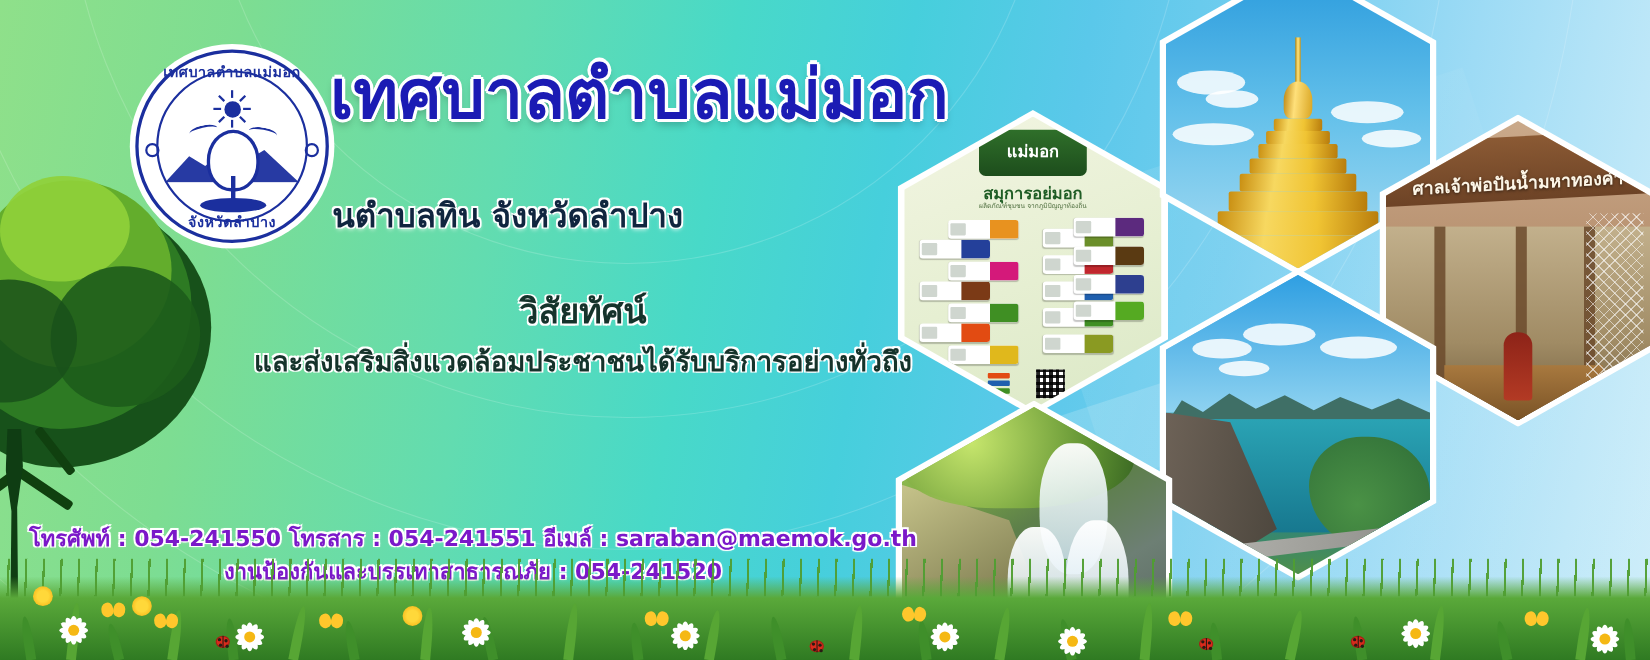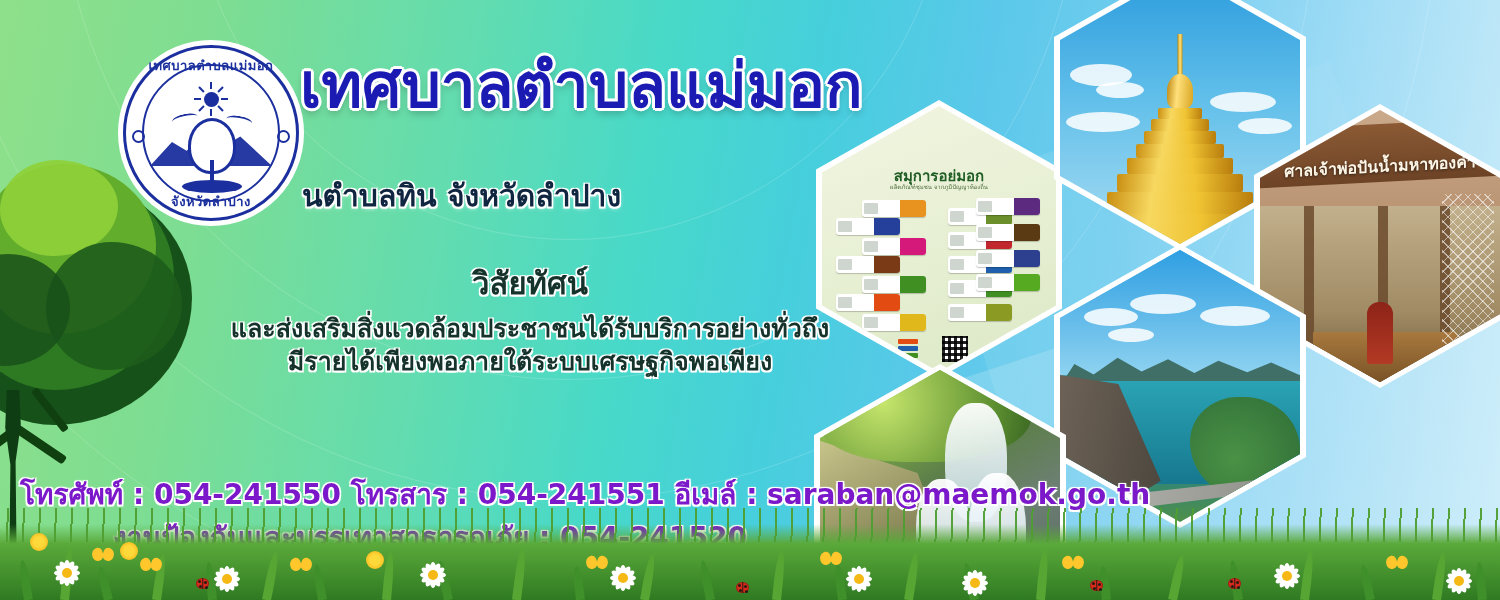--- a/index.html
+++ b/index.html
@@ -158,21 +158,21 @@
   }
   .vision .v-line{
     font-size:25px; font-weight:bold; color:#15332b; line-height:1.33;
     text-shadow:-1.5px -1.5px 0 #fff,1.5px -1.5px 0 #fff,-1.5px 1.5px 0 #fff,1.5px 1.5px 0 #fff;
     white-space:nowrap;
   }
 
   
   .contact{ position:absolute; left:20px; top:474px; width:820px; text-align:center; }
   .contact .c-line{
-    font-size:28px; font-weight:bold; color:#7b18c9; line-height:1.52;
+    font-size:20px; font-weight:bold; color:#7b18c9; line-height:1.52;
     text-shadow:-1.5px -1.5px 0 #fff,1.5px -1.5px 0 #fff,-1.5px 1.5px 0 #fff,1.5px 1.5px 0 #fff,
                 0 0 3px #fff;
     white-space:nowrap;
   }
 
   
   .hex{
     position:absolute;
     clip-path:polygon(50% 0%,100% 25%,100% 75%,50% 100%,0% 75%,0% 25%);
     overflow:hidden;
@@ -365,20 +365,21 @@
       <span class="a3"></span>
     <span class="a4"></span>
       <span class="a5"></span>
   </div>
   <div class="sheen s1"></div>
   <div class="sheen s2"></div>
 
   <div class="hex-frame hx1-frame"></div>
   <div class="hex hx1">
     <div class="poster">
+      <div class="p-logo">แม่มอก</div>
       <div class="p-title">สมุการอย่มอก</div>
       <div class="p-sub">ผลิตภัณฑ์ชุมชน จากภูมิปัญญาท้องถิ่น</div>
       <div class="prod-grid">
         <div class="prod" style="left:26px;  top:2px;">
             <b></b>
             <i style="background:#e8921f"></i>
           </div>
         <div class="prod" style="left:0px;   top:20px;">
             <b></b>
             <i style="background:#24409a"></i>
@@ -549,21 +550,20 @@
     <div class="rosette r-l"></div>
     <div class="rosette r-r"></div>
   </div>
 
   <div class="head-th">เทศบาลตำบลแม่มอก</div>
   <div class="head-sub">นตำบลทิน จังหวัดลำปาง</div>
 
   <div class="vision">
     <div class="v-title">วิสัยทัศน์</div>
     <div class="v-line">และส่งเสริมสิ่งแวดล้อมประชาชนได้รับบริการอย่างทั่วถึง</div>
-    <div class="v-line">มีรายได้เพียงพอภายใต้ระบบเศรษฐกิจพอเพียง</div>
   </div>
 
   <div class="contact">
     <div class="c-line">โทรศัพท์ : 054-241550  โทรสาร : 054-241551 อีเมล์ : saraban@maemok.go.th</div>
     <div class="c-line">งานป้องกันและบรรเทาสาธารณภัย : 054-241520</div>
   </div>
 
   <div class="grass">
     <div class="blade" style="left:24px;  height:40px; transform:rotate(-9deg);"></div>
     <div class="blade" style="left:60px;  height:52px; transform:rotate(6deg);  background:#57a634;"></div>

